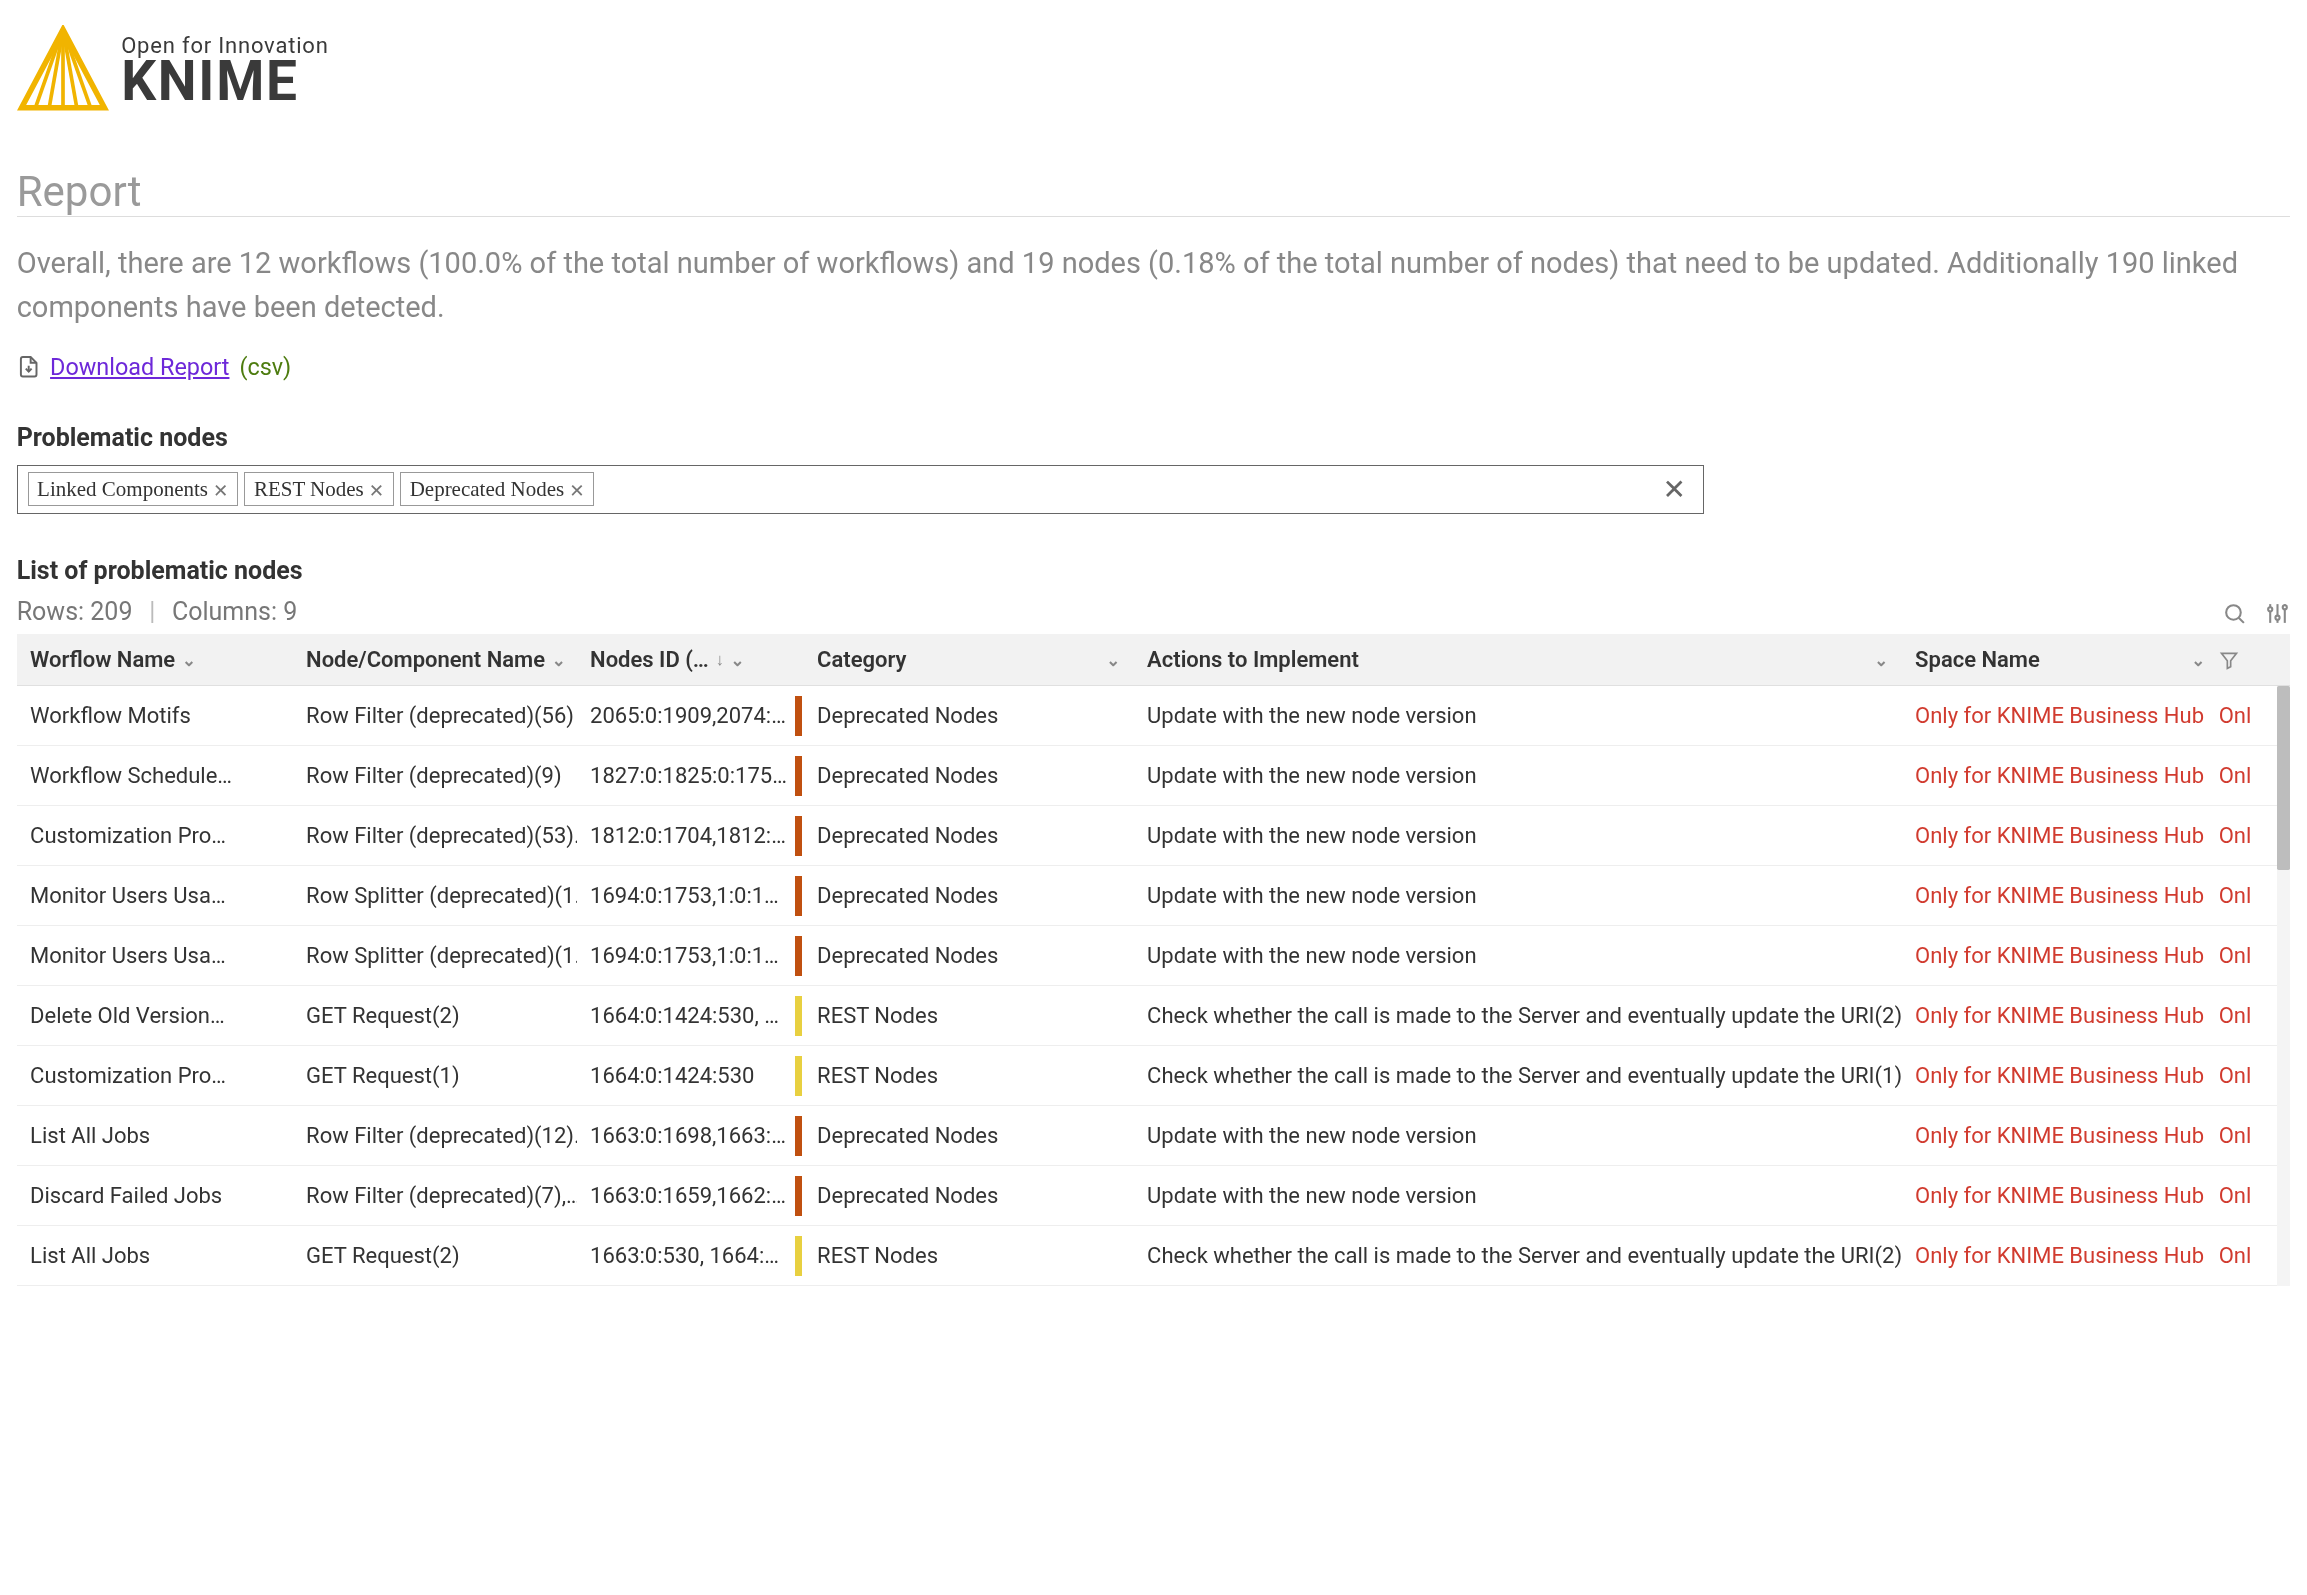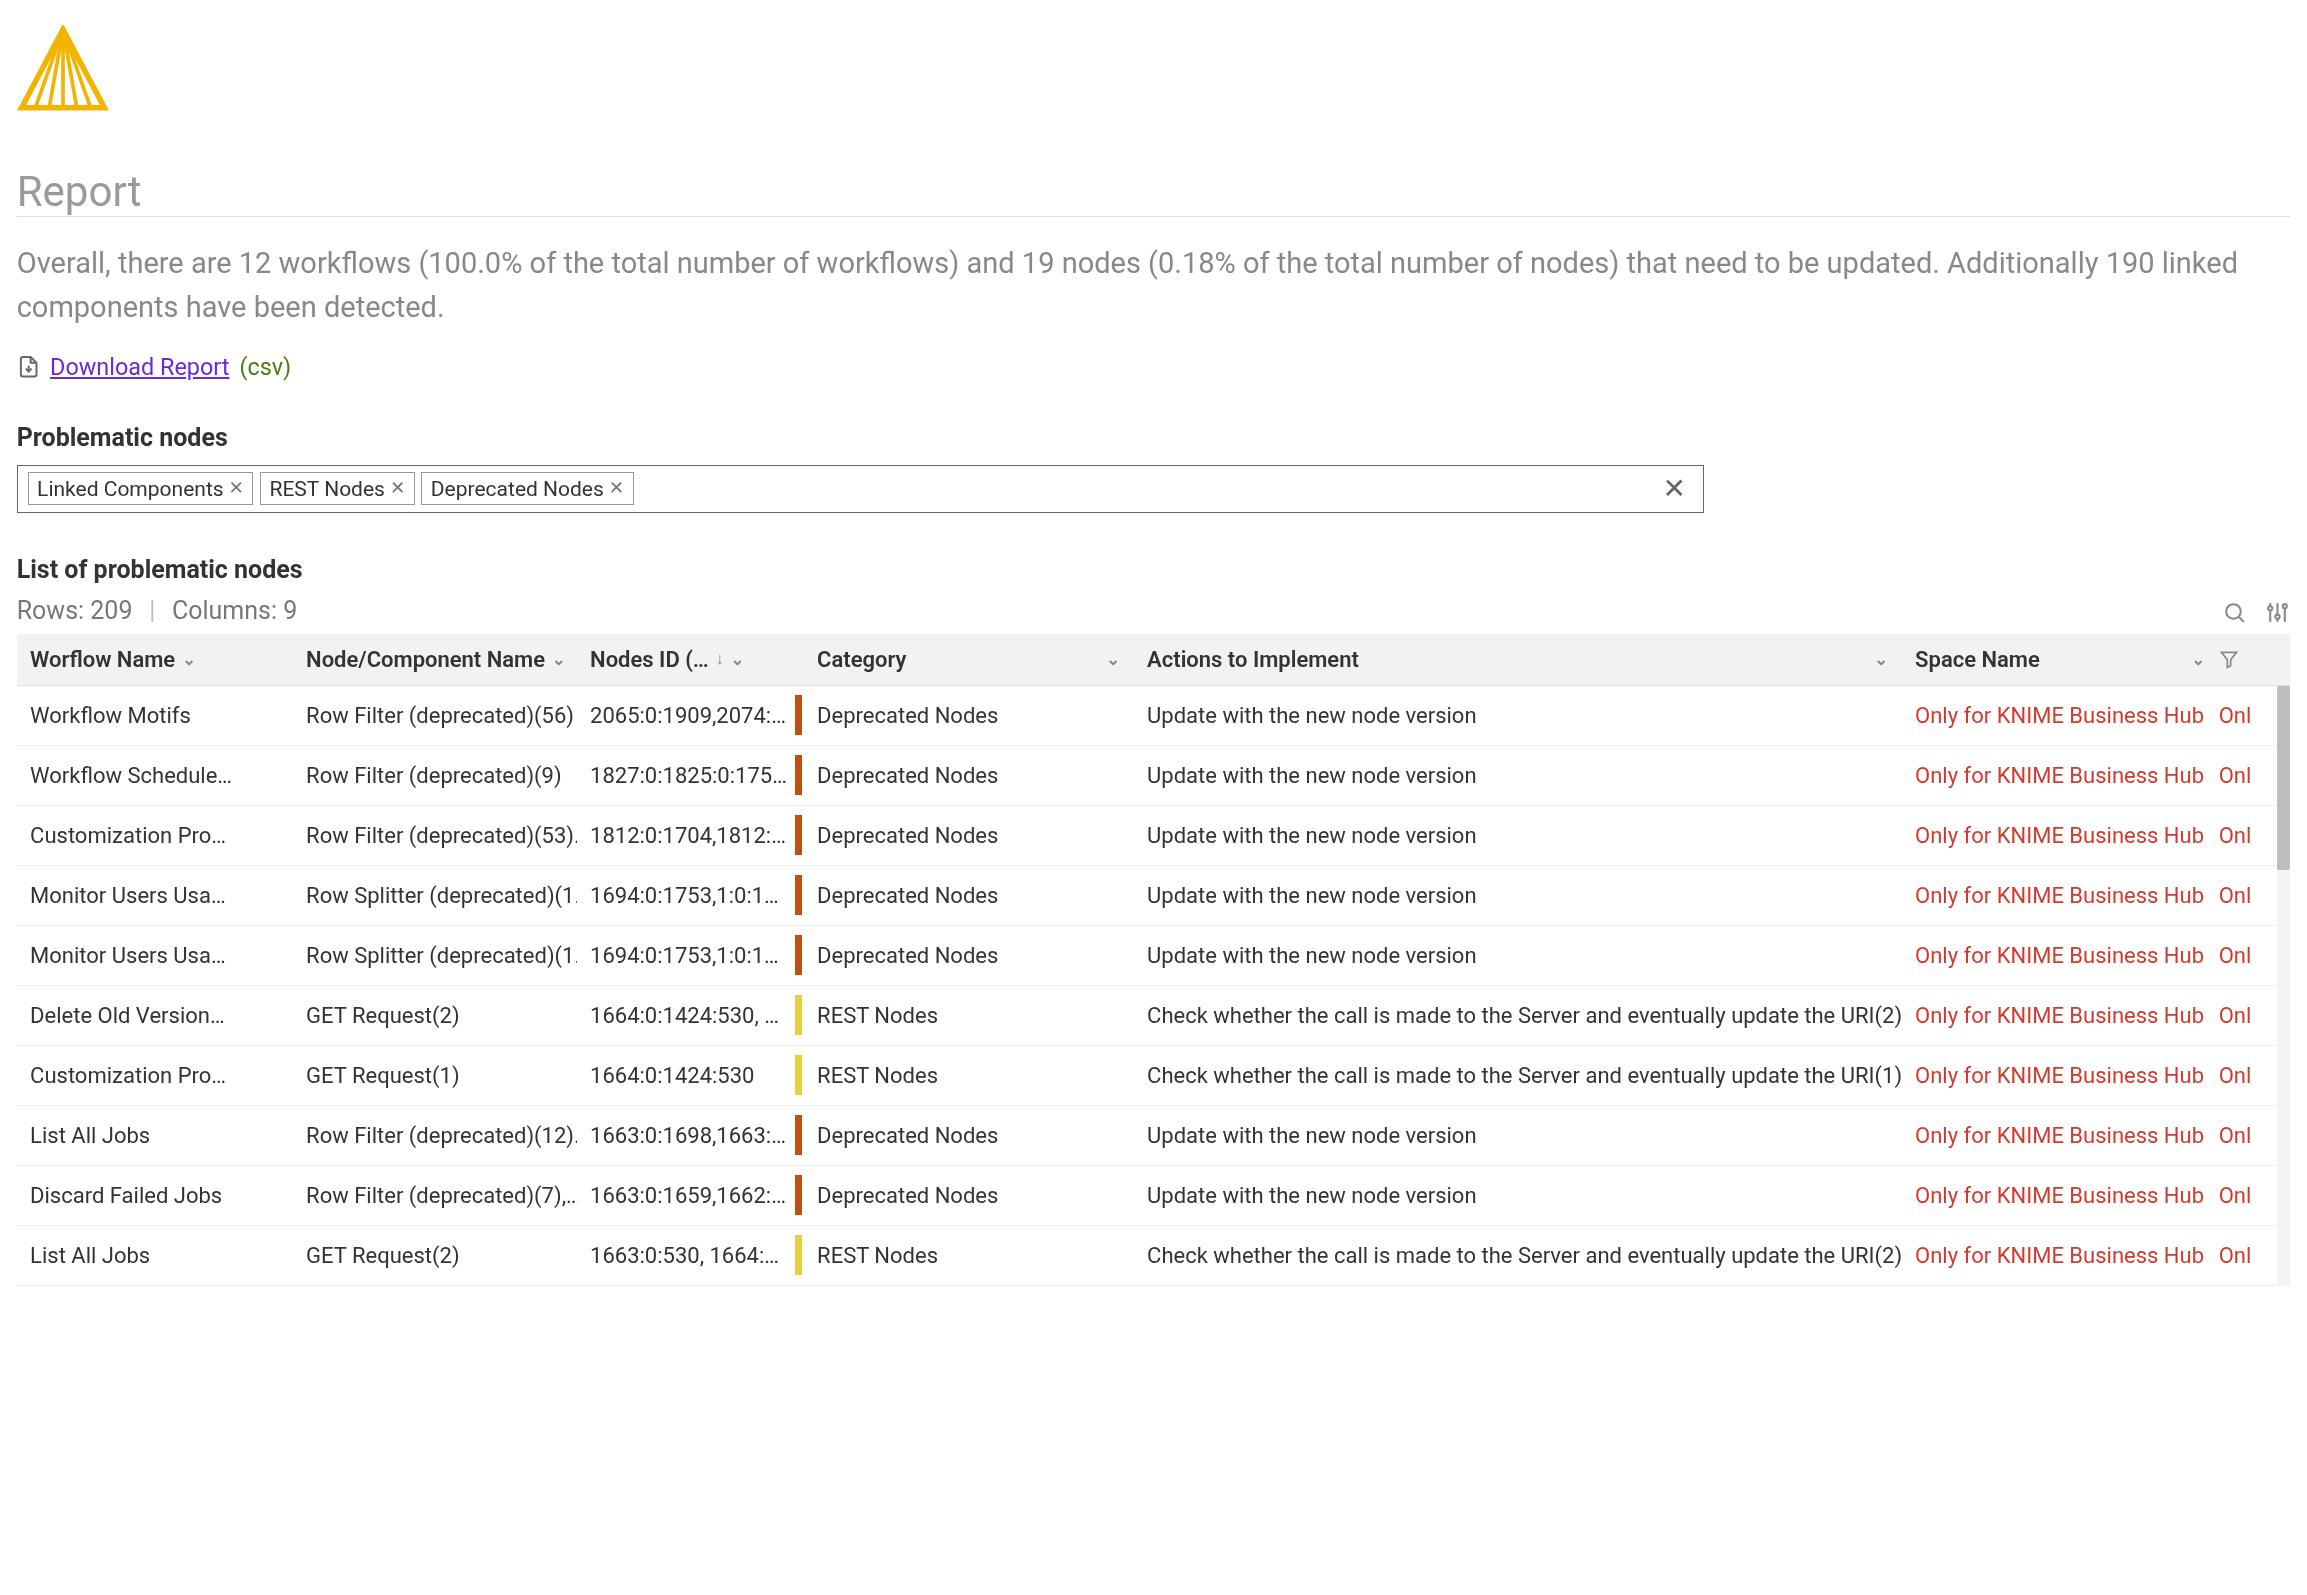--- a/index.html
+++ b/index.html
@@ -18,21 +18,21 @@
 .tagline { font-size: 22px; color: #3a3a3a; letter-spacing: 0.8px; margin-bottom: -3.3px; }
 .brand { font-size: 55px; font-weight: 700; letter-spacing: 1.7px; color: #3a3a3a; line-height: 1; }
 .report-label { font-size: 42px; color: #9a9a9a; margin-top: 50px; }
 hr { border: none; border-top: 0.8px solid #ddd; margin-bottom: 25px; }
 .summary { color: #888; font-size: 29px; line-height: 1.5; margin-bottom: 24px; }
 .download-row { display: flex; align-items: center; gap: 10px; margin-bottom: 42px; font-size: 23.4px; }
 .download-link { color: #6d28d9; text-decoration: underline; cursor: pointer; }
 .csv-suffix { color: #4d7c0f; }
 .section-h { font-size: 25px; font-weight: 700; color: #333; margin-bottom: 12.5px; }
 .chip-box { border: 0.8px solid #666; padding: 6.7px 10px; width: 1687px; display: flex; align-items: center; gap: 6.7px; margin-bottom: 42px; }
-.chip { border: 0.8px solid #999; padding: 3.3px 8.4px; font-size: 21px; display: inline-flex; align-items: flex-start; gap: 5px; color: #333; cursor: pointer; }
+.chip { border: 0.8px solid #999; padding: 3.3px 8.4px; font-size: 21px; display: inline-flex; align-items: flex-end; gap: 5px; color: #333; cursor: pointer; font-family: Liberation Serif, serif; }
 .chip .x { color: #777; font-size: 18.4px; }
 .chip-spacer { flex: 1; }
 .chip-clear { color: #666; font-size: 28px; cursor: pointer; padding: 0 6.7px; }
 
 .list-meta-row { display:flex; justify-content:space-between; align-items:flex-end; margin-bottom:8.4px;}
 .list-meta { color: #777; font-size: 25px; display: flex; align-items: center; gap: 16.7px; }
 .list-meta .sep { color: #bbb; }
 .tool-icons { display:flex; gap:18.4px; color:#888; font-size:25px; }
 
 .table-wrap { position: relative; }
@@ -67,20 +67,24 @@
 <div class="header">
   <div class="logo-wrap">
     <svg width="92" height="92" viewBox="0 0 100 100">
       <polygon points="50,5 95,90 5,90" fill="none" stroke="#f1b400" stroke-width="6"></polygon>
       <line x1="50" y1="5" x2="20" y2="90" stroke="#f1b400" stroke-width="4"></line>
       <line x1="50" y1="5" x2="35" y2="90" stroke="#f1b400" stroke-width="4"></line>
       <line x1="50" y1="5" x2="50" y2="90" stroke="#f1b400" stroke-width="4"></line>
       <line x1="50" y1="5" x2="65" y2="90" stroke="#f1b400" stroke-width="4"></line>
       <line x1="50" y1="5" x2="80" y2="90" stroke="#f1b400" stroke-width="4"></line>
     </svg>
+    <div class="logo-text">
+      <div class="tagline">Open for Innovation</div>
+      <div class="brand">KNIME</div>
+    </div>
   </div>
 </div>
 
 <div class="report-label">Report</div>
 <hr>
 
 <div class="summary">Overall, there are 12 workflows (100.0% of the total number of workflows) and 19 nodes (0.18% of the total number of nodes) that need to be updated. Additionally 190 linked components have been detected.</div>
 
 <div class="download-row">
   <svg width="23.4" height="23.4" viewBox="0 0 24 24" fill="none" stroke="#666" stroke-width="2">

